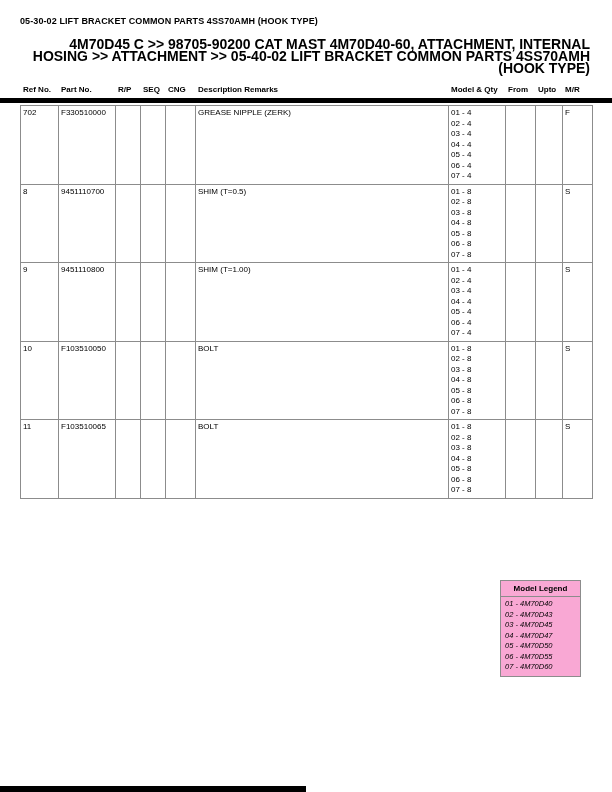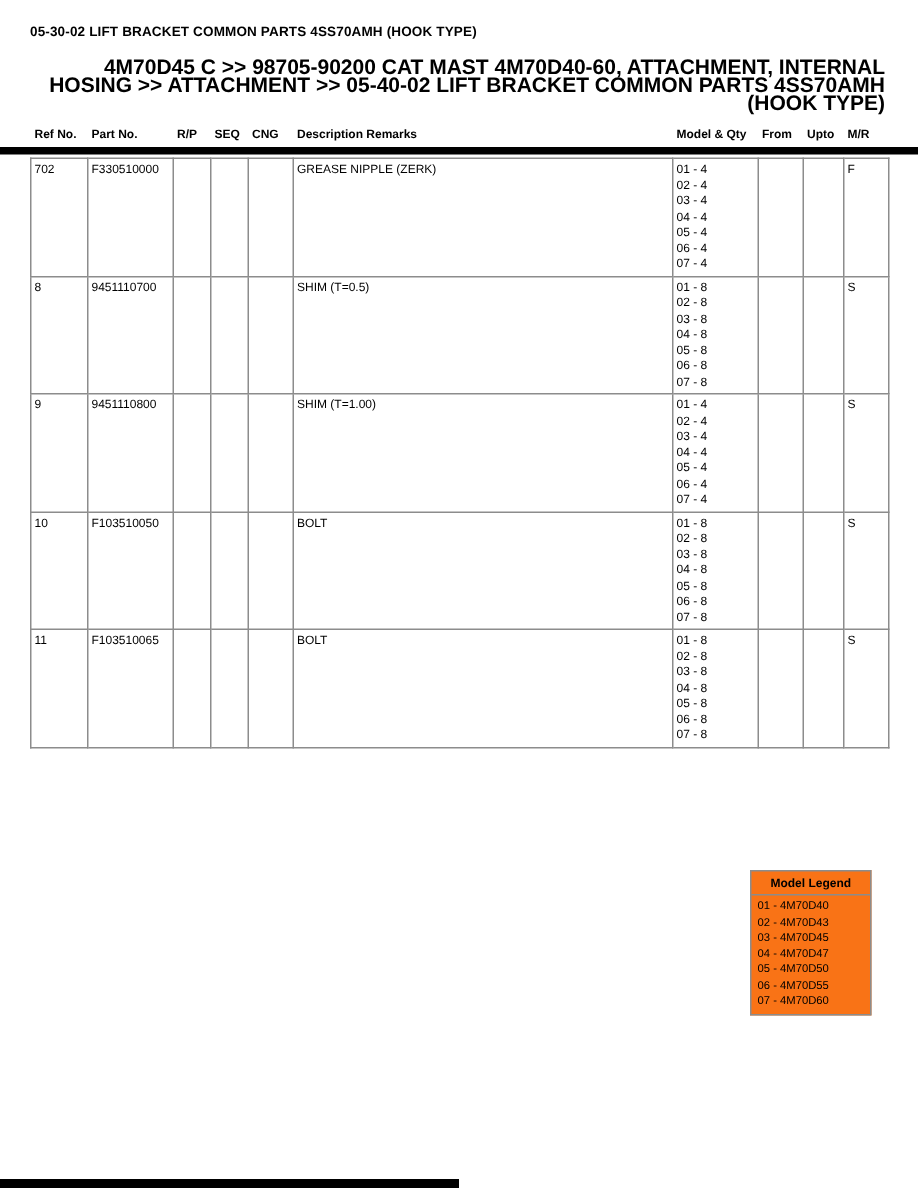--- a/index.html
+++ b/index.html
@@ -82,32 +82,32 @@
     white-space: pre-line;
     overflow: hidden;
   }
 
   .legend {
     position: absolute;
     left: 500px;
     top: 580px;
     width: 81px;
     border: 1px solid #8c8c8c;
-    background: #f97316;
+    background: #f9a8d4;
     font-size: 7.5px;
   }
   .legend-title {
     font-weight: bold;
     font-size: 8px;
     text-align: center;
     padding: 3px 2px;
     border-bottom: 1px solid #8c8c8c;
   }
   .legend-items { padding: 2px 0 3px 0; }
-  .legend-item { padding: 0 4px; line-height: 10.5px; white-space: nowrap; }
+  .legend-item { padding: 0 4px; line-height: 10.5px; white-space: nowrap; font-style: italic; }
 
   .bottom-bar {
     position: absolute;
     left: 0;
     top: 786px;
     width: 306px;
     height: 6px;
     background: #000000;
   }
 </style>

